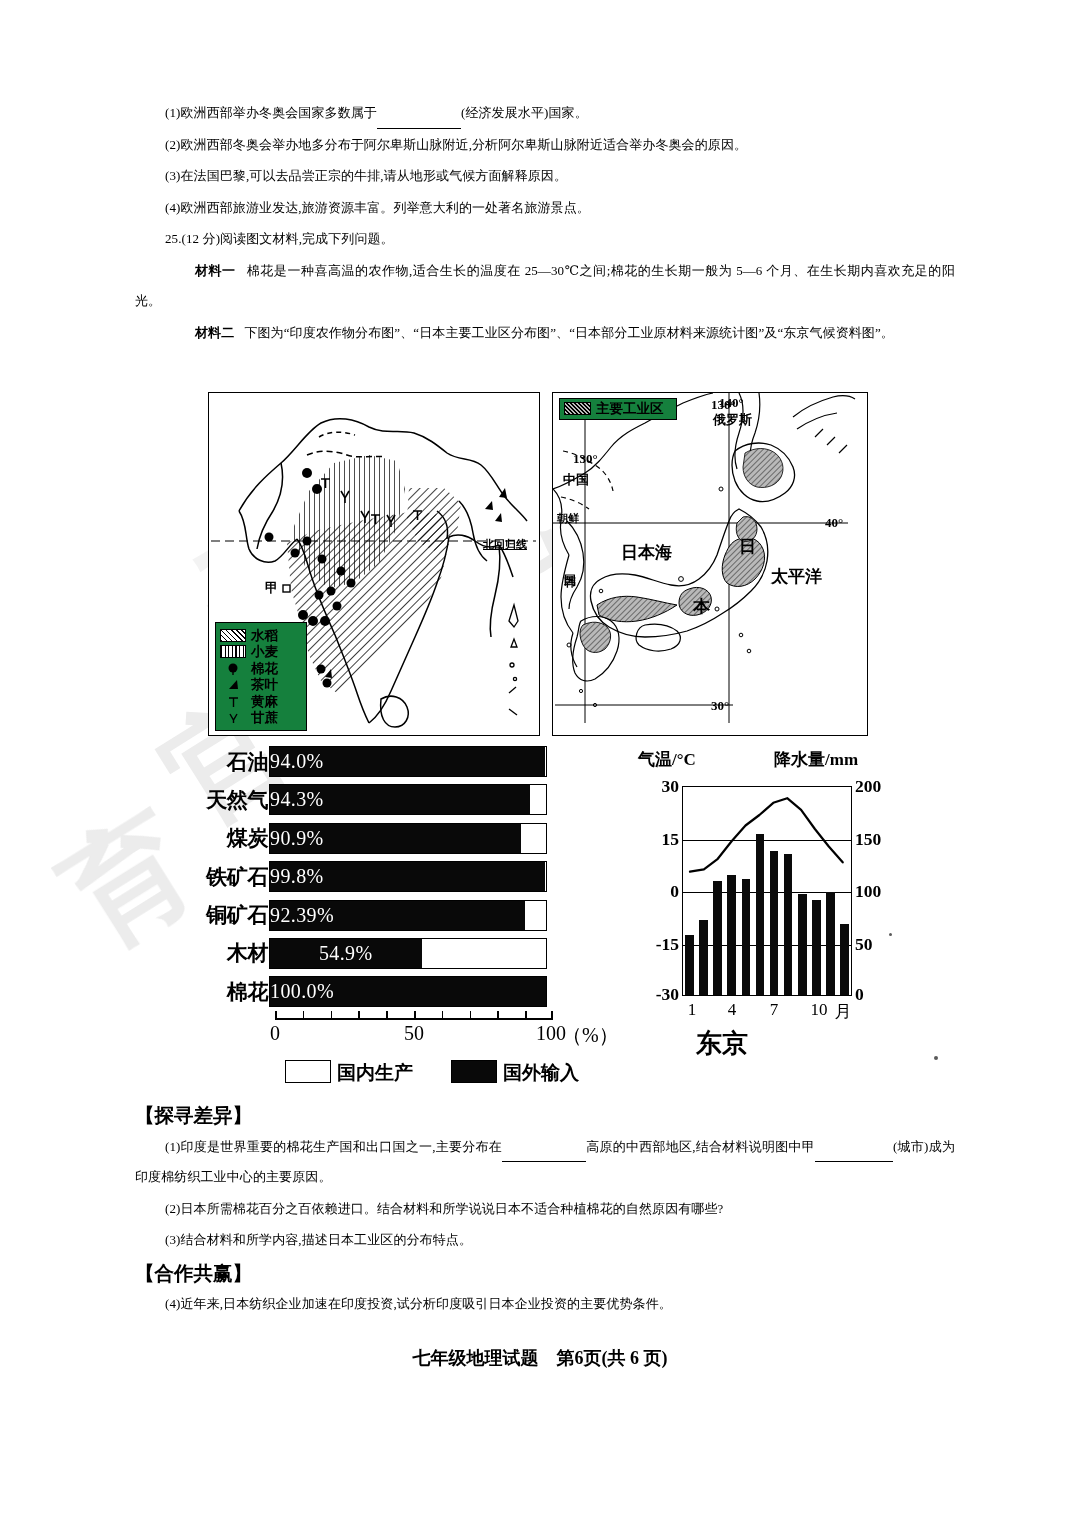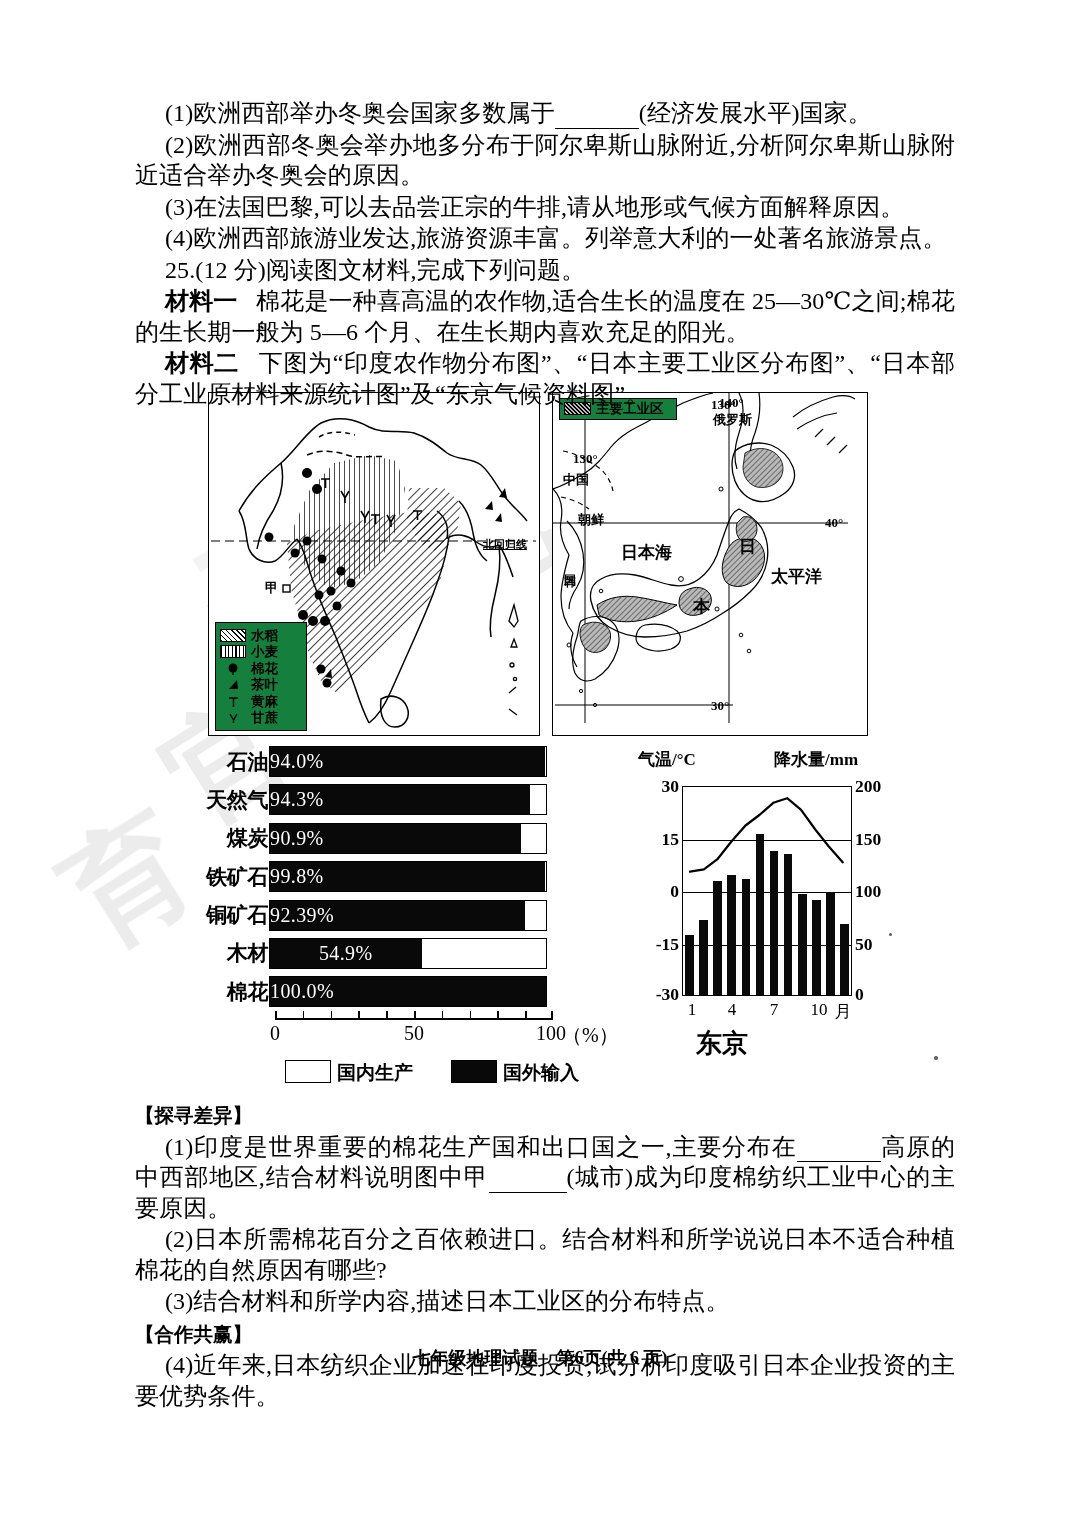--- a/index.html
+++ b/index.html
@@ -43,28 +43,28 @@
 
   
   .text-area {
     position: absolute;
     left: 135px; top: 98px;
     width: 820px;
     z-index: 5;
   }
   p.para {
     margin: 0 0 1px 0;
-    font-size: 24px;
+    font-size: 13px;
     line-height: 30.5px;
     text-align: justify;
     letter-spacing: 0.1px;
     font-family: "Liberation Serif", "DejaVu Serif", serif;
   }
   p.indent { text-indent: 30px; }
-  .bold-lab { font-weight: bold; }
+  .bold-lab { font-weight: bold; margin-left: 30px; }
   .blank {
     display: inline-block;
     border-bottom: 1.6px solid #000;
     width: 84px;
     vertical-align: bottom;
     height: 17px;
   }
   .blank.sm { width: 78px; }
   .section-head {
     font-weight: bold;
@@ -622,21 +622,21 @@
           <circle cx="168" cy="96" r="2"></circle>
           <circle cx="188" cy="242" r="1.8"></circle>
           <circle cx="196" cy="258" r="1.8"></circle>
           <circle cx="28" cy="298" r="1.6"></circle>
           <circle cx="42" cy="312" r="1.6"></circle>
         </g>
       </svg>
 
       <div class="map-lbl" style="left:160px; top:18px;">俄罗斯</div>
       <div class="map-lbl" style="left:10px; top:78px;">中国</div>
-      <div class="map-lbl" style="left:25px; top:118px; font-size:13px;text-align:right;">朝鲜</div>
+      <div class="map-lbl" style="left:4px; top:118px; font-size:11px;text-align:right;">朝鲜</div>
       <div class="map-lbl vert" style="left:8px; top:172px; font-size:12px;">韩国</div>
       <div class="map-lbl big" style="left:68px; top:148px;">日本海</div>
       <div class="map-lbl big" style="left:218px; top:172px;">太平洋</div>
       <div class="map-lbl big" style="left:186px; top:142px;">日</div>
       <div class="map-lbl big" style="left:140px; top:202px;">本</div>
 
       <div class="map-lbl" style="left:158px; top:4px;">130°</div>
       
       <div class="map-lbl" style="left:20px; top:58px;">130°</div>
       <div class="map-lbl" style="left:166px; top:2px;">140°</div>

